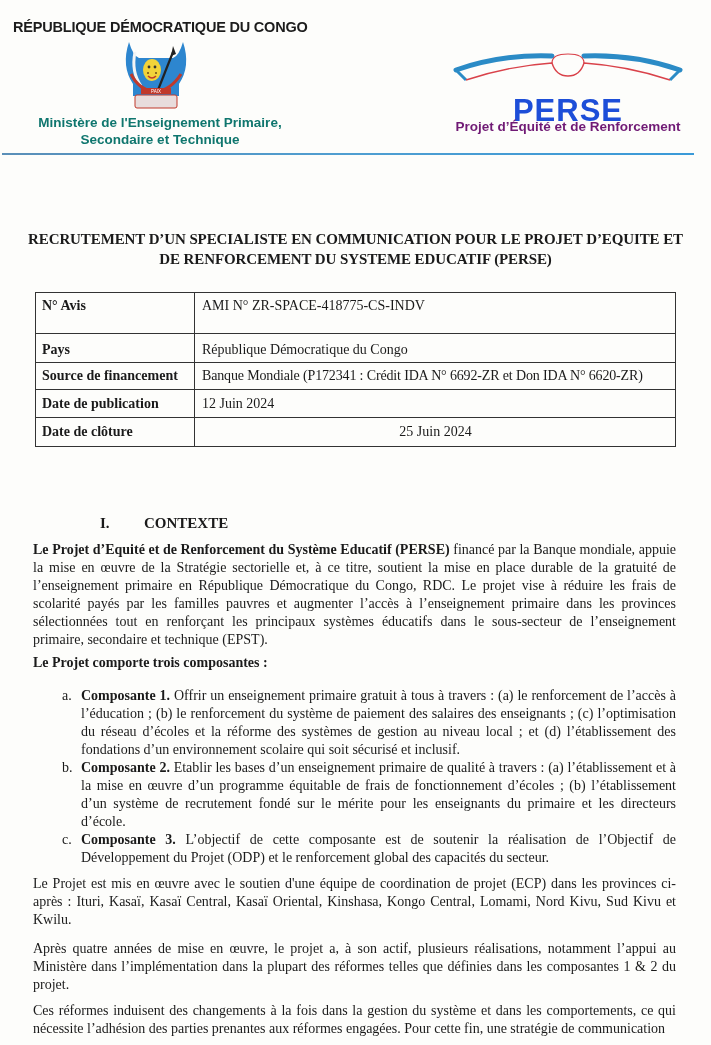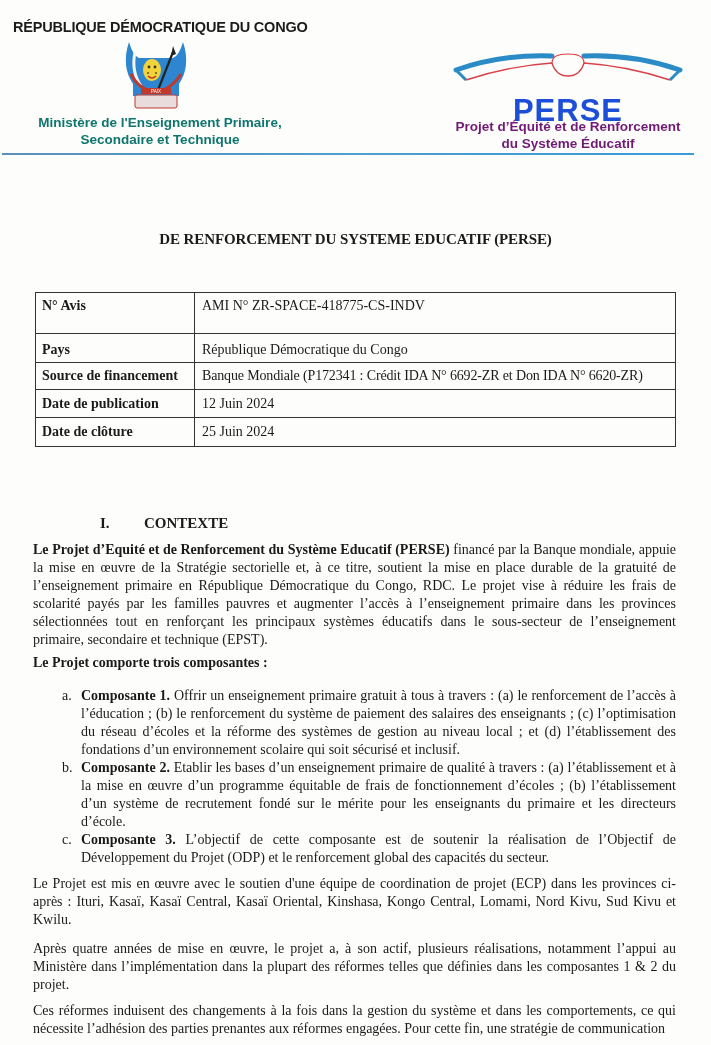--- a/index.html
+++ b/index.html
@@ -103,25 +103,25 @@
   <path d="M4 20 Q50 4 100 6" stroke="#2b8bc6" stroke-width="5" fill="none" stroke-linecap="round"></path>
   <path d="M132 6 Q182 4 228 20" stroke="#2b8bc6" stroke-width="5" fill="none" stroke-linecap="round"></path>
   <path d="M4 20 L14 30" stroke="#2b8bc6" stroke-width="3"></path>
   <path d="M228 20 L218 30" stroke="#2b8bc6" stroke-width="3"></path>
   <path d="M14 30 Q56 16 100 13 Q104 26 116 26 Q128 26 132 13 Q176 16 218 30" stroke="#d9424a" stroke-width="1.4" fill="none"></path>
   <path d="M100 13 Q100 4 116 4 Q132 4 132 13" stroke="#d9424a" stroke-width="1.2" fill="none"></path>
 </svg>
 <div class="perse-title sans">PERSE</div>
 <div class="perse-sub sans">
   <div>Projet d’Équité et de Renforcement</div>
-  <div>du Système Éducatif</div>
 </div>
 <div class="hdr-rule"></div>
 
 <div class="doc-title">
+  <div>RECRUTEMENT D’UN SPECIALISTE EN COMMUNICATION POUR LE PROJET D’EQUITE ET</div>
   <div>DE RENFORCEMENT DU SYSTEME EDUCATIF (PERSE)</div>
 </div>
 
 <table class="info">
   <tbody>
       <tr style="height:41px;">
     <td class="lbl">N° Avis</td>
     <td class="val">AMI N°  ZR-SPACE-418775-CS-INDV</td>
   </tr>
   <tr style="height:29px;">
@@ -131,21 +131,21 @@
   <tr style="height:27px;">
     <td class="lbl">Source de financement</td>
     <td class="val" style="letter-spacing:-0.15px;">Banque Mondiale (P172341 : Crédit IDA N° 6692-ZR et Don IDA N° 6620-ZR)</td>
   </tr>
   <tr style="height:28px;">
     <td class="lbl" style="padding-top:4px;">Date de publication</td>
     <td class="val" style="padding-top:4px;">12 Juin 2024</td>
   </tr>
   <tr style="height:29px;">
     <td class="lbl" style="padding-top:4px;">Date de clôture</td>
-    <td class="val" style="padding-top:4px;">25  Juin 2024</td>
+    <td class="val" style="padding-top:4px;text-align:center;">25  Juin 2024</td>
   </tr>
 </tbody>
   </table>
 
 <div class="section-h">
   <span class="num">I.</span><span>CONTEXTE</span>
 </div>
 
 <div class="para" style="top:541px;"><b>Le Projet d’Equité et de Renforcement du Système Educatif (PERSE)</b><span> financé par la Banque mondiale, appuie la mise en œuvre de la Stratégie sectorielle et, à ce titre, soutient la mise en place durable de la gratuité de l’enseignement primaire en République Démocratique du Congo, RDC. Le projet vise à réduire les frais de scolarité payés par les familles pauvres et augmenter l’accès à l’enseignement primaire dans les provinces sélectionnées tout en renforçant les principaux systèmes éducatifs dans le sous-secteur de l’enseignement primaire, secondaire et technique (EPST).</span></div>
 

